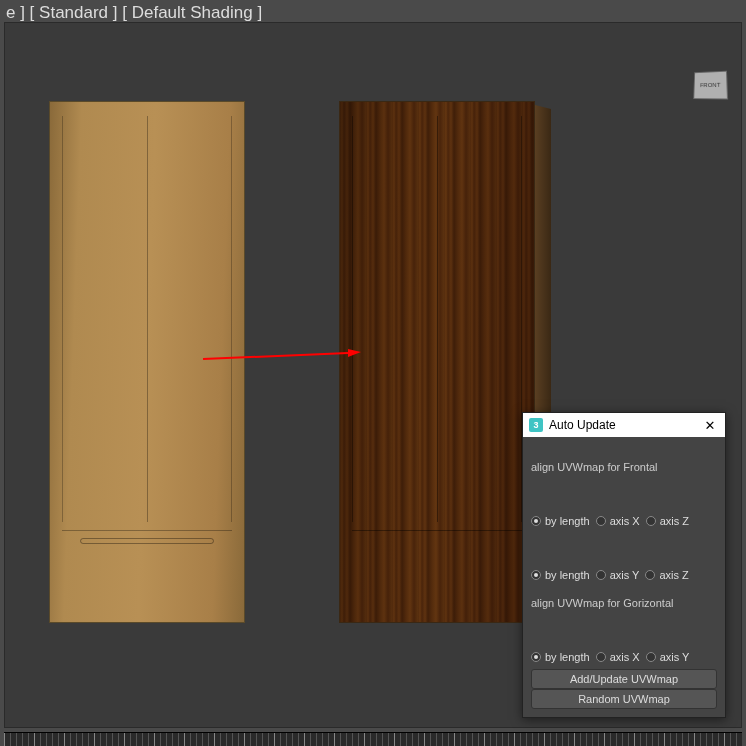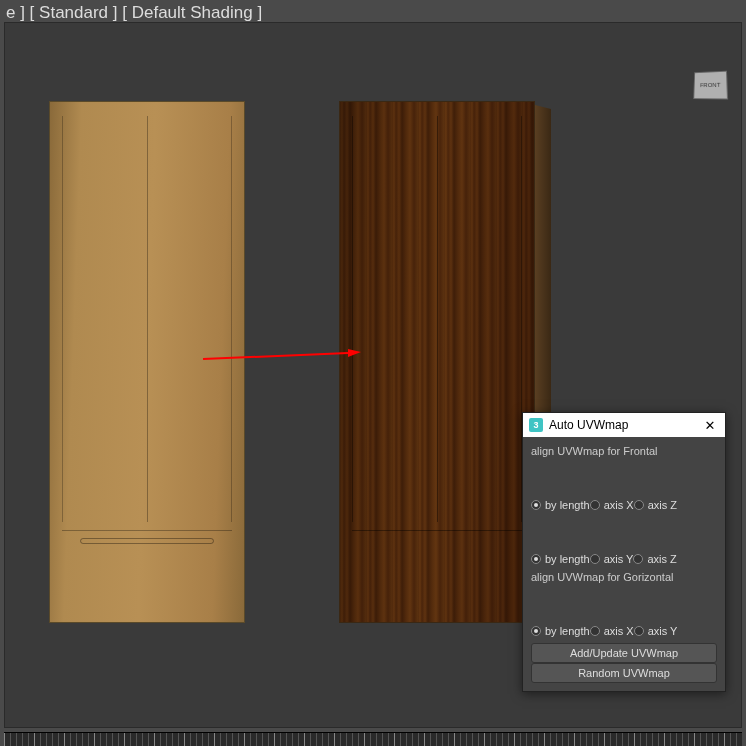--- a/index.html
+++ b/index.html
@@ -131,22 +131,22 @@
     background:#3fc4c4;
     color:#fff;
     font-weight:bold;
     font-size:9px;
     display:flex; align-items:center; justify-content:center;
     border-radius:2px; margin-right:6px;
   }
   .dialog .title { flex:1; }
   .dialog .close { width:18px; text-align:center; font-size:13px; cursor:pointer; }
   .dialog .body { padding: 8px; }
-  .group-label { margin: 0 0 2px; color:#ccc; }
-  .radio-row { display:flex; margin-bottom: 6px; flex-wrap:wrap;margin-top:42px; }
+  .group-label { margin: 16px 0 2px; color:#ccc; }
+  .radio-row { display:flex; gap: 6px; margin-bottom: 6px; flex-wrap:wrap;margin-top:42px; }
   .radio {
     display:flex; align-items:center; gap:4px;
     cursor:pointer; white-space:nowrap;
   }
   .radio .dot {
     width:10px; height:10px; border-radius:50%;
     border:1px solid #888; background:#333;
     display:flex; align-items:center; justify-content:center;
   }
   .radio.selected .dot::after {
@@ -220,21 +220,21 @@
       <polygon points="145,2 158,5 145,10" fill="#ff0000"></polygon>
     </svg>
   </div>
 
   <div class="watermark">3dsky</div>
 </div>
 
 <div class="dialog">
   <div class="titlebar">
     <div class="app-icon">3</div>
-    <div class="title">Auto UVWmap</div>
+    <div class="title">Auto Update</div>
     <div class="close">✕</div>
   </div>
   <div class="body">
     <div class="group-label">align UVWmap for Frontal</div>
     <div class="radio-row">
       <div class="radio selected">
           <span class="dot"></span>
           <span>by length</span>
         </div>
       <div class="radio">

